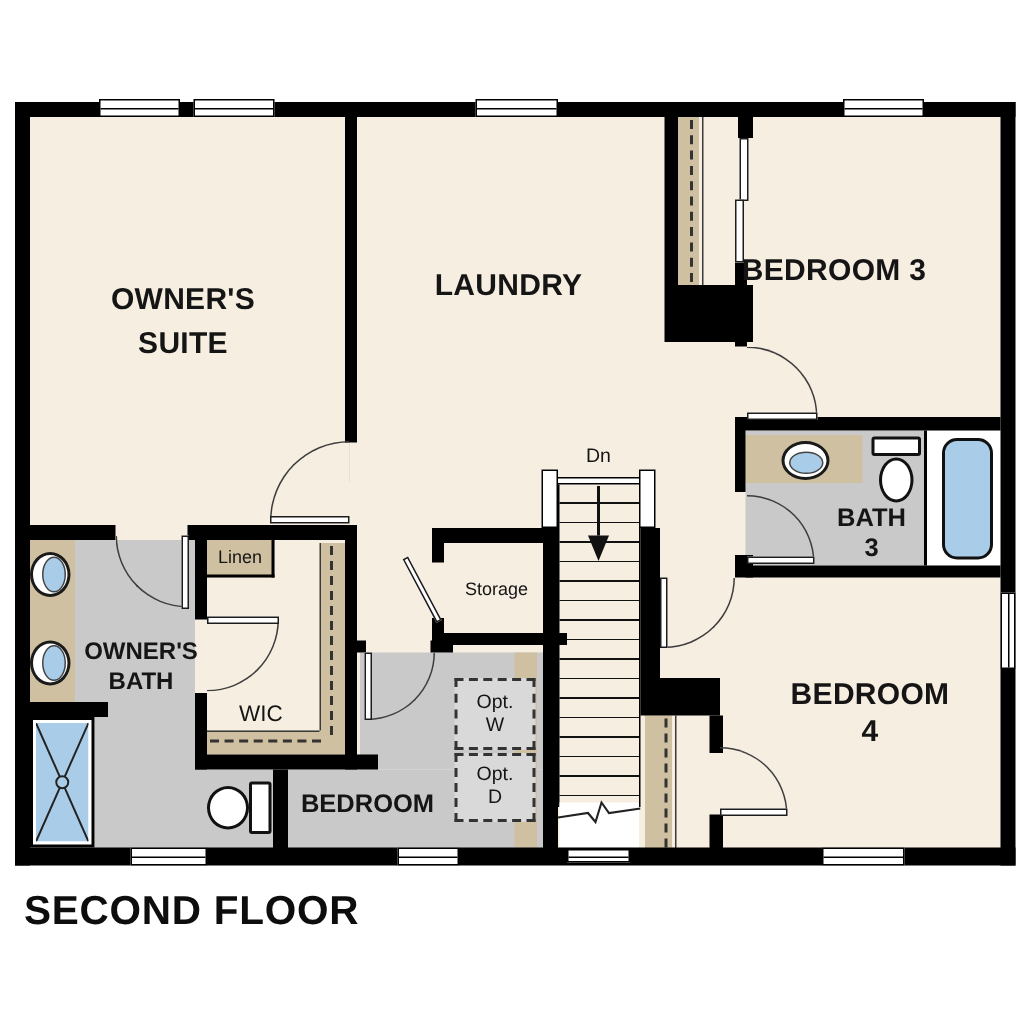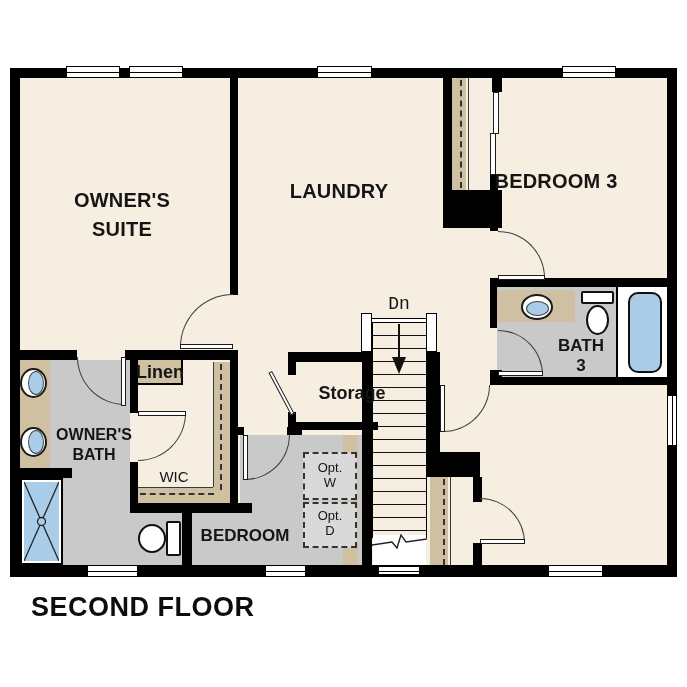--- a/index.html
+++ b/index.html
@@ -22,21 +22,21 @@
   .window-v::after{content:"";position:absolute;top:0;bottom:0;left:50%;border-left:1px solid #000;}
   .leaf{position:absolute;background:#fff;border:1.2px solid #1c1c1c;box-sizing:border-box;}
   .arc{position:absolute;box-sizing:border-box;}
   .arc-tl{border-top:1.5px solid #3c3c3c;border-left:1.5px solid #3c3c3c;border-top-left-radius:100% 100%;}
   .arc-tr{border-top:1.5px solid #3c3c3c;border-right:1.5px solid #3c3c3c;border-top-right-radius:100% 100%;}
   .arc-bl{border-bottom:1.5px solid #3c3c3c;border-left:1.5px solid #3c3c3c;border-bottom-left-radius:100% 100%;}
   .arc-br{border-bottom:1.5px solid #3c3c3c;border-right:1.5px solid #3c3c3c;border-bottom-right-radius:100% 100%;}
   .label{position:absolute;transform:translate(-50%,-50%);text-align:center;white-space:pre-line;
          color:var(--ink);line-height:1.25;}
   .room-lbl{font-weight:bold;font-size:20px;letter-spacing:.2px;}
-  .small-lbl{font-size:18px;font-weight:bold;}
+  .small-lbl{font-size:12px;font-weight:normal;}
   .sink{position:absolute;background:#fff;border:2px solid #1a1a1a;border-radius:50%;box-sizing:border-box;}
   .sink-bowl{position:absolute;background:var(--blue);border:1px solid #444;border-radius:50%;}
   .opt-box{position:absolute;background:var(--optgray);border:2px dashed #333;box-sizing:border-box;}
   .toilet-tank{position:absolute;background:#fff;border:2px solid #111;box-sizing:border-box;border-radius:2px;}
   .toilet-bowl{position:absolute;background:#fff;border:2px solid #111;box-sizing:border-box;border-radius:50%;}
   .newel{position:absolute;background:#fff;border:1.5px solid #000;box-sizing:border-box;}
   .title{position:absolute;font-weight:bold;font-size:27px;letter-spacing:.5px;color:#0d0d0d;}
 </style>
 </head>
 <body>
@@ -180,28 +180,29 @@
   <div class="arc arc-tr" style="left:480px;top:498px;width:45px;height:45px;"></div>
   <div class="leaf" style="left:480px;top:539px;width:45px;height:5px;"></div>
 
   <div class="leaf" style="left:493px;top:92px;width:6px;height:42px;"></div>
   <div class="leaf" style="left:490px;top:133px;width:6px;height:42px;"></div>
 
   <div class="label room-lbl" style="left:122px;top:215px;line-height:1.45;">OWNER'S
 SUITE</div>
   <div class="label room-lbl" style="left:339px;top:191px;">LAUNDRY</div>
   <div class="label room-lbl" style="left:556px;top:181px;">BEDROOM 3</div>
+  <div class="label room-lbl" style="left:580px;top:476px;">BEDROOM 4</div>
   <div class="label" style="left:581px;top:356px;font-weight:bold;font-size:17px;line-height:1.2;">BATH
 3</div>
   <div class="label" style="left:94px;top:445px;font-weight:bold;font-size:16px;line-height:1.25;">OWNER'S
 BATH</div>
   <div class="label" style="left:245px;top:536px;font-weight:bold;font-size:17px;">BEDROOM</div>
   <div class="label" style="left:174px;top:477px;font-size:15px;">WIC</div>
   <div class="label small-lbl" style="left:160px;top:372px;">Linen</div>
-  <div class="label small-lbl" style="left:331px;top:393px;margin-left:21px;">Storage</div>
+  <div class="label small-lbl" style="left:331px;top:393px;">Storage</div>
   <div class="label" style="left:330px;top:476px;font-size:13px;line-height:1.15;">Opt.
 W</div>
   <div class="label" style="left:330px;top:524px;font-size:13px;line-height:1.15;">Opt.
 D</div>
-  <div class="label" style="left:399px;top:304px;font-size:18px;font-family:Liberation Mono, monospace;">Dn</div>
-
-  <div class="title" style="left:31px;top:592px;">SECOND FLOOR</div>
+  <div class="label" style="left:399px;top:304px;font-size:13px;">Dn</div>
+
+  <div class="title" style="left:16px;top:592px;">SECOND FLOOR</div>
 </div>
 
 </body></html>

